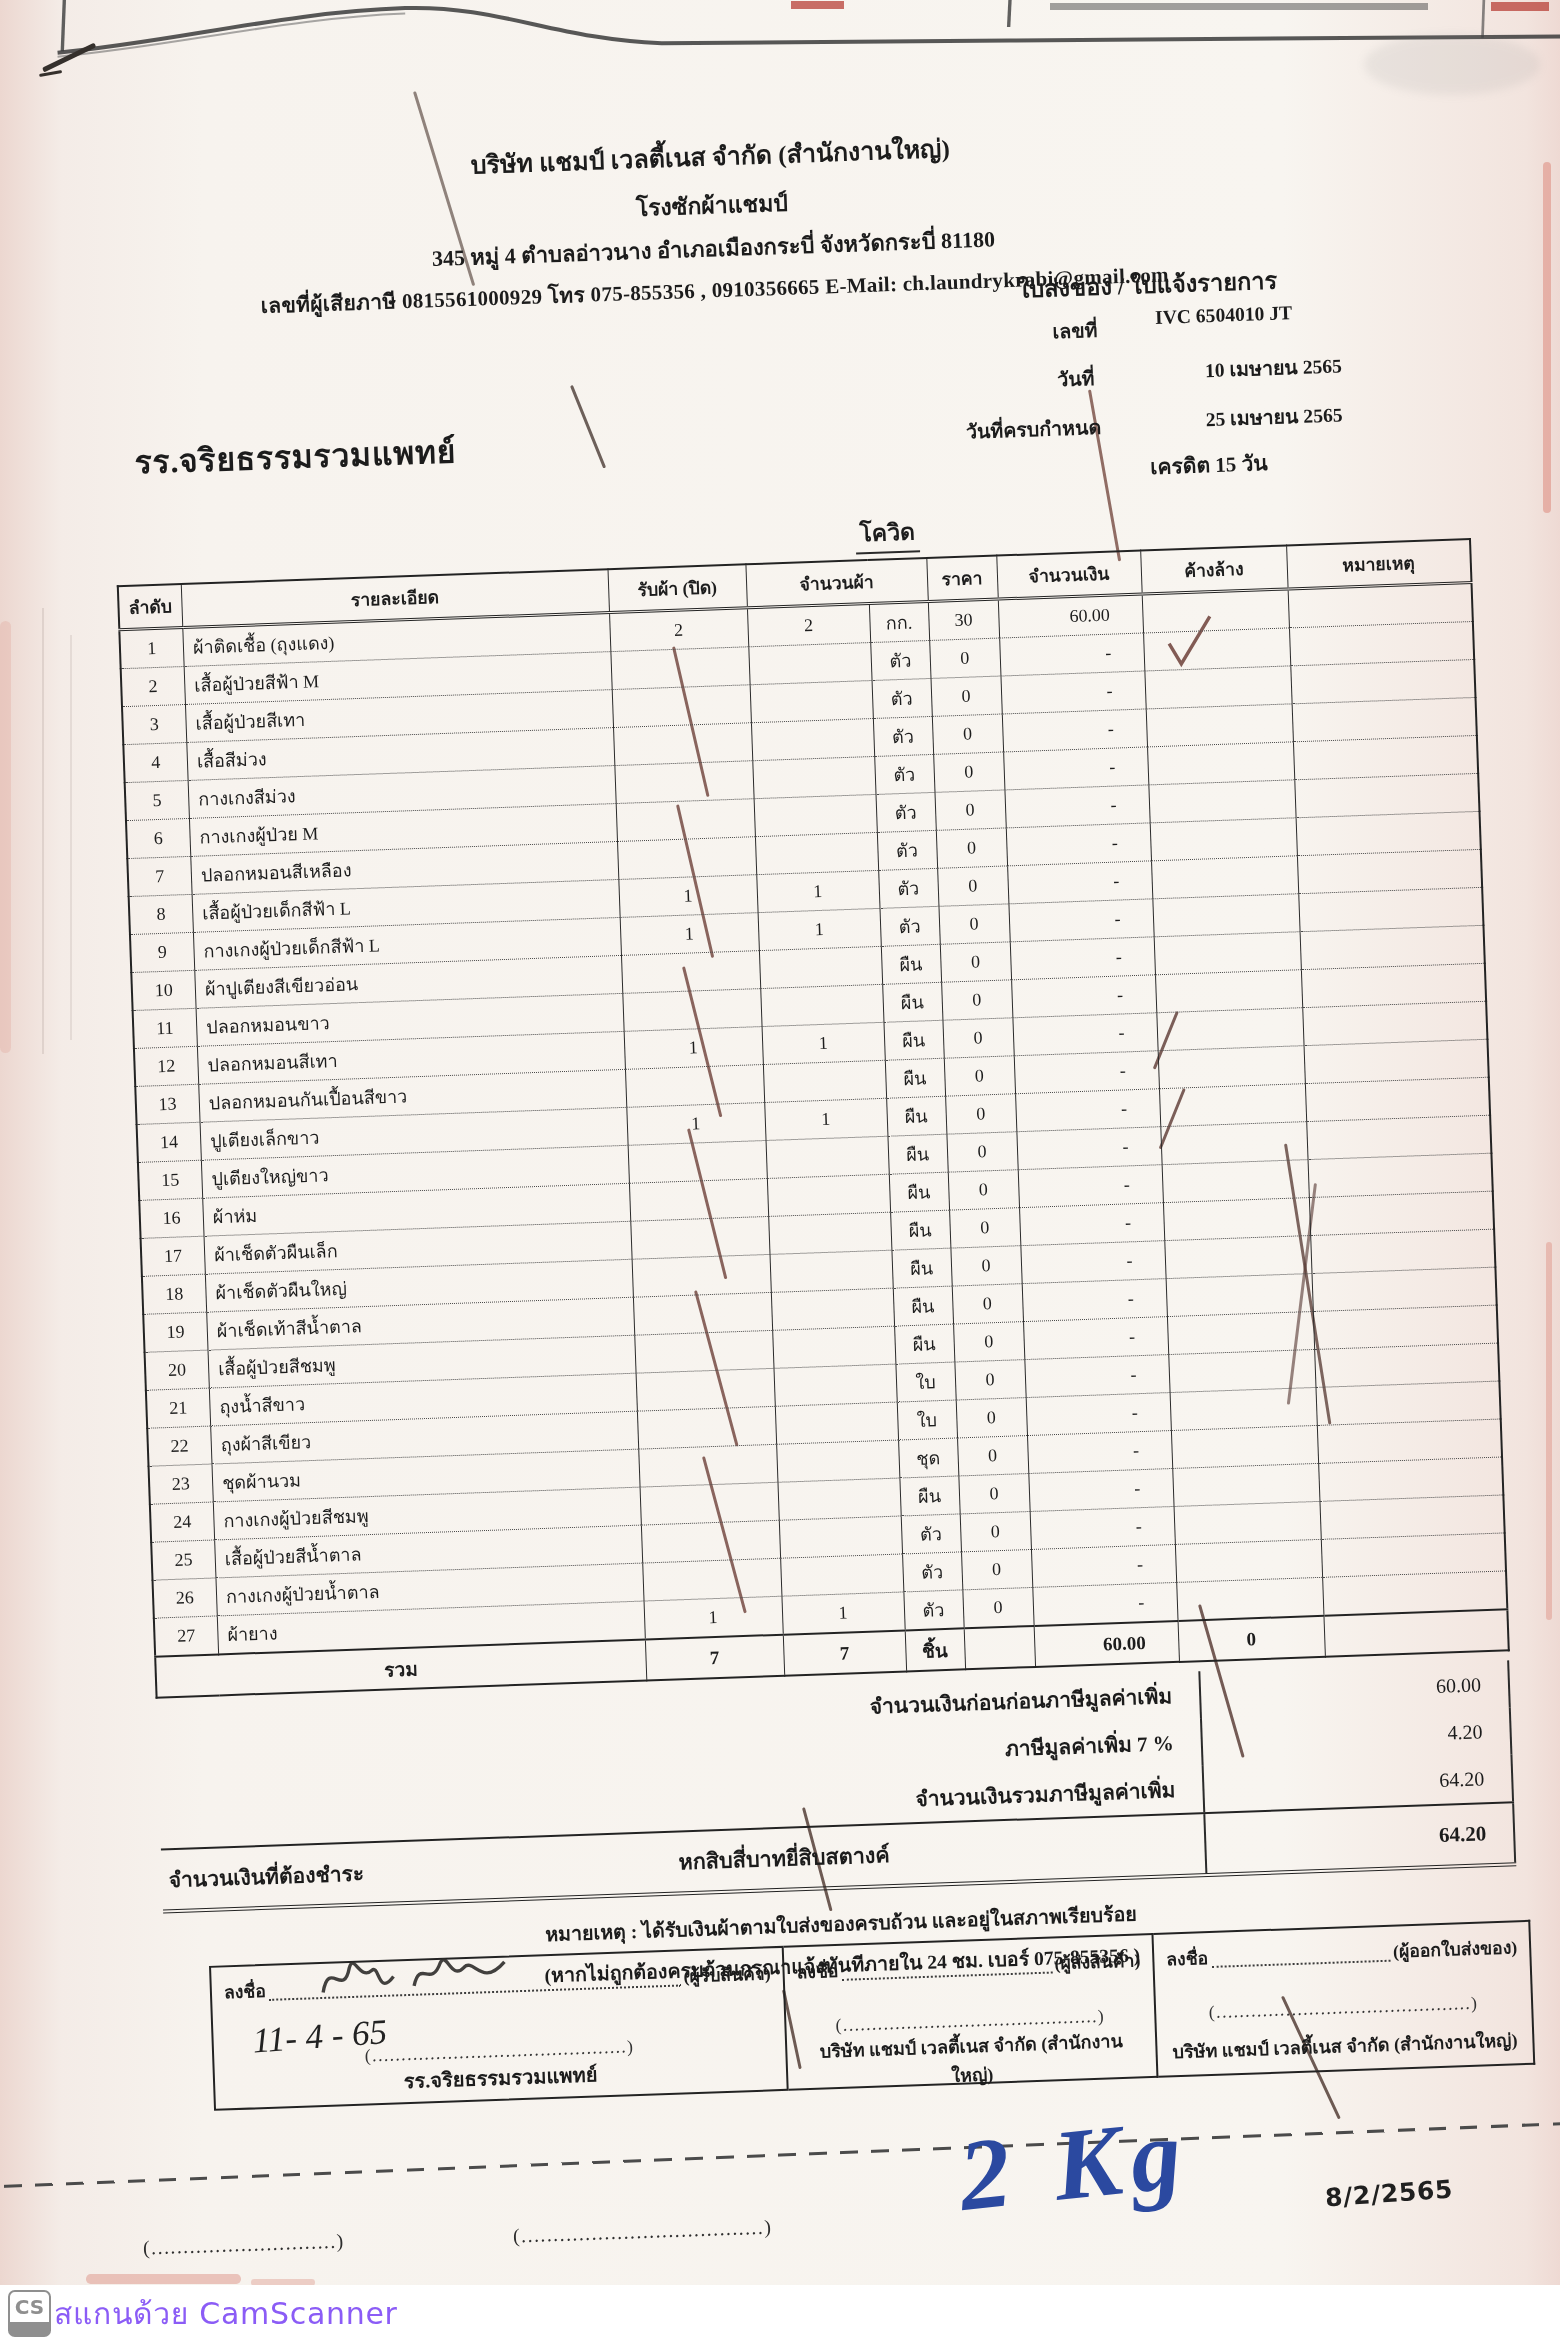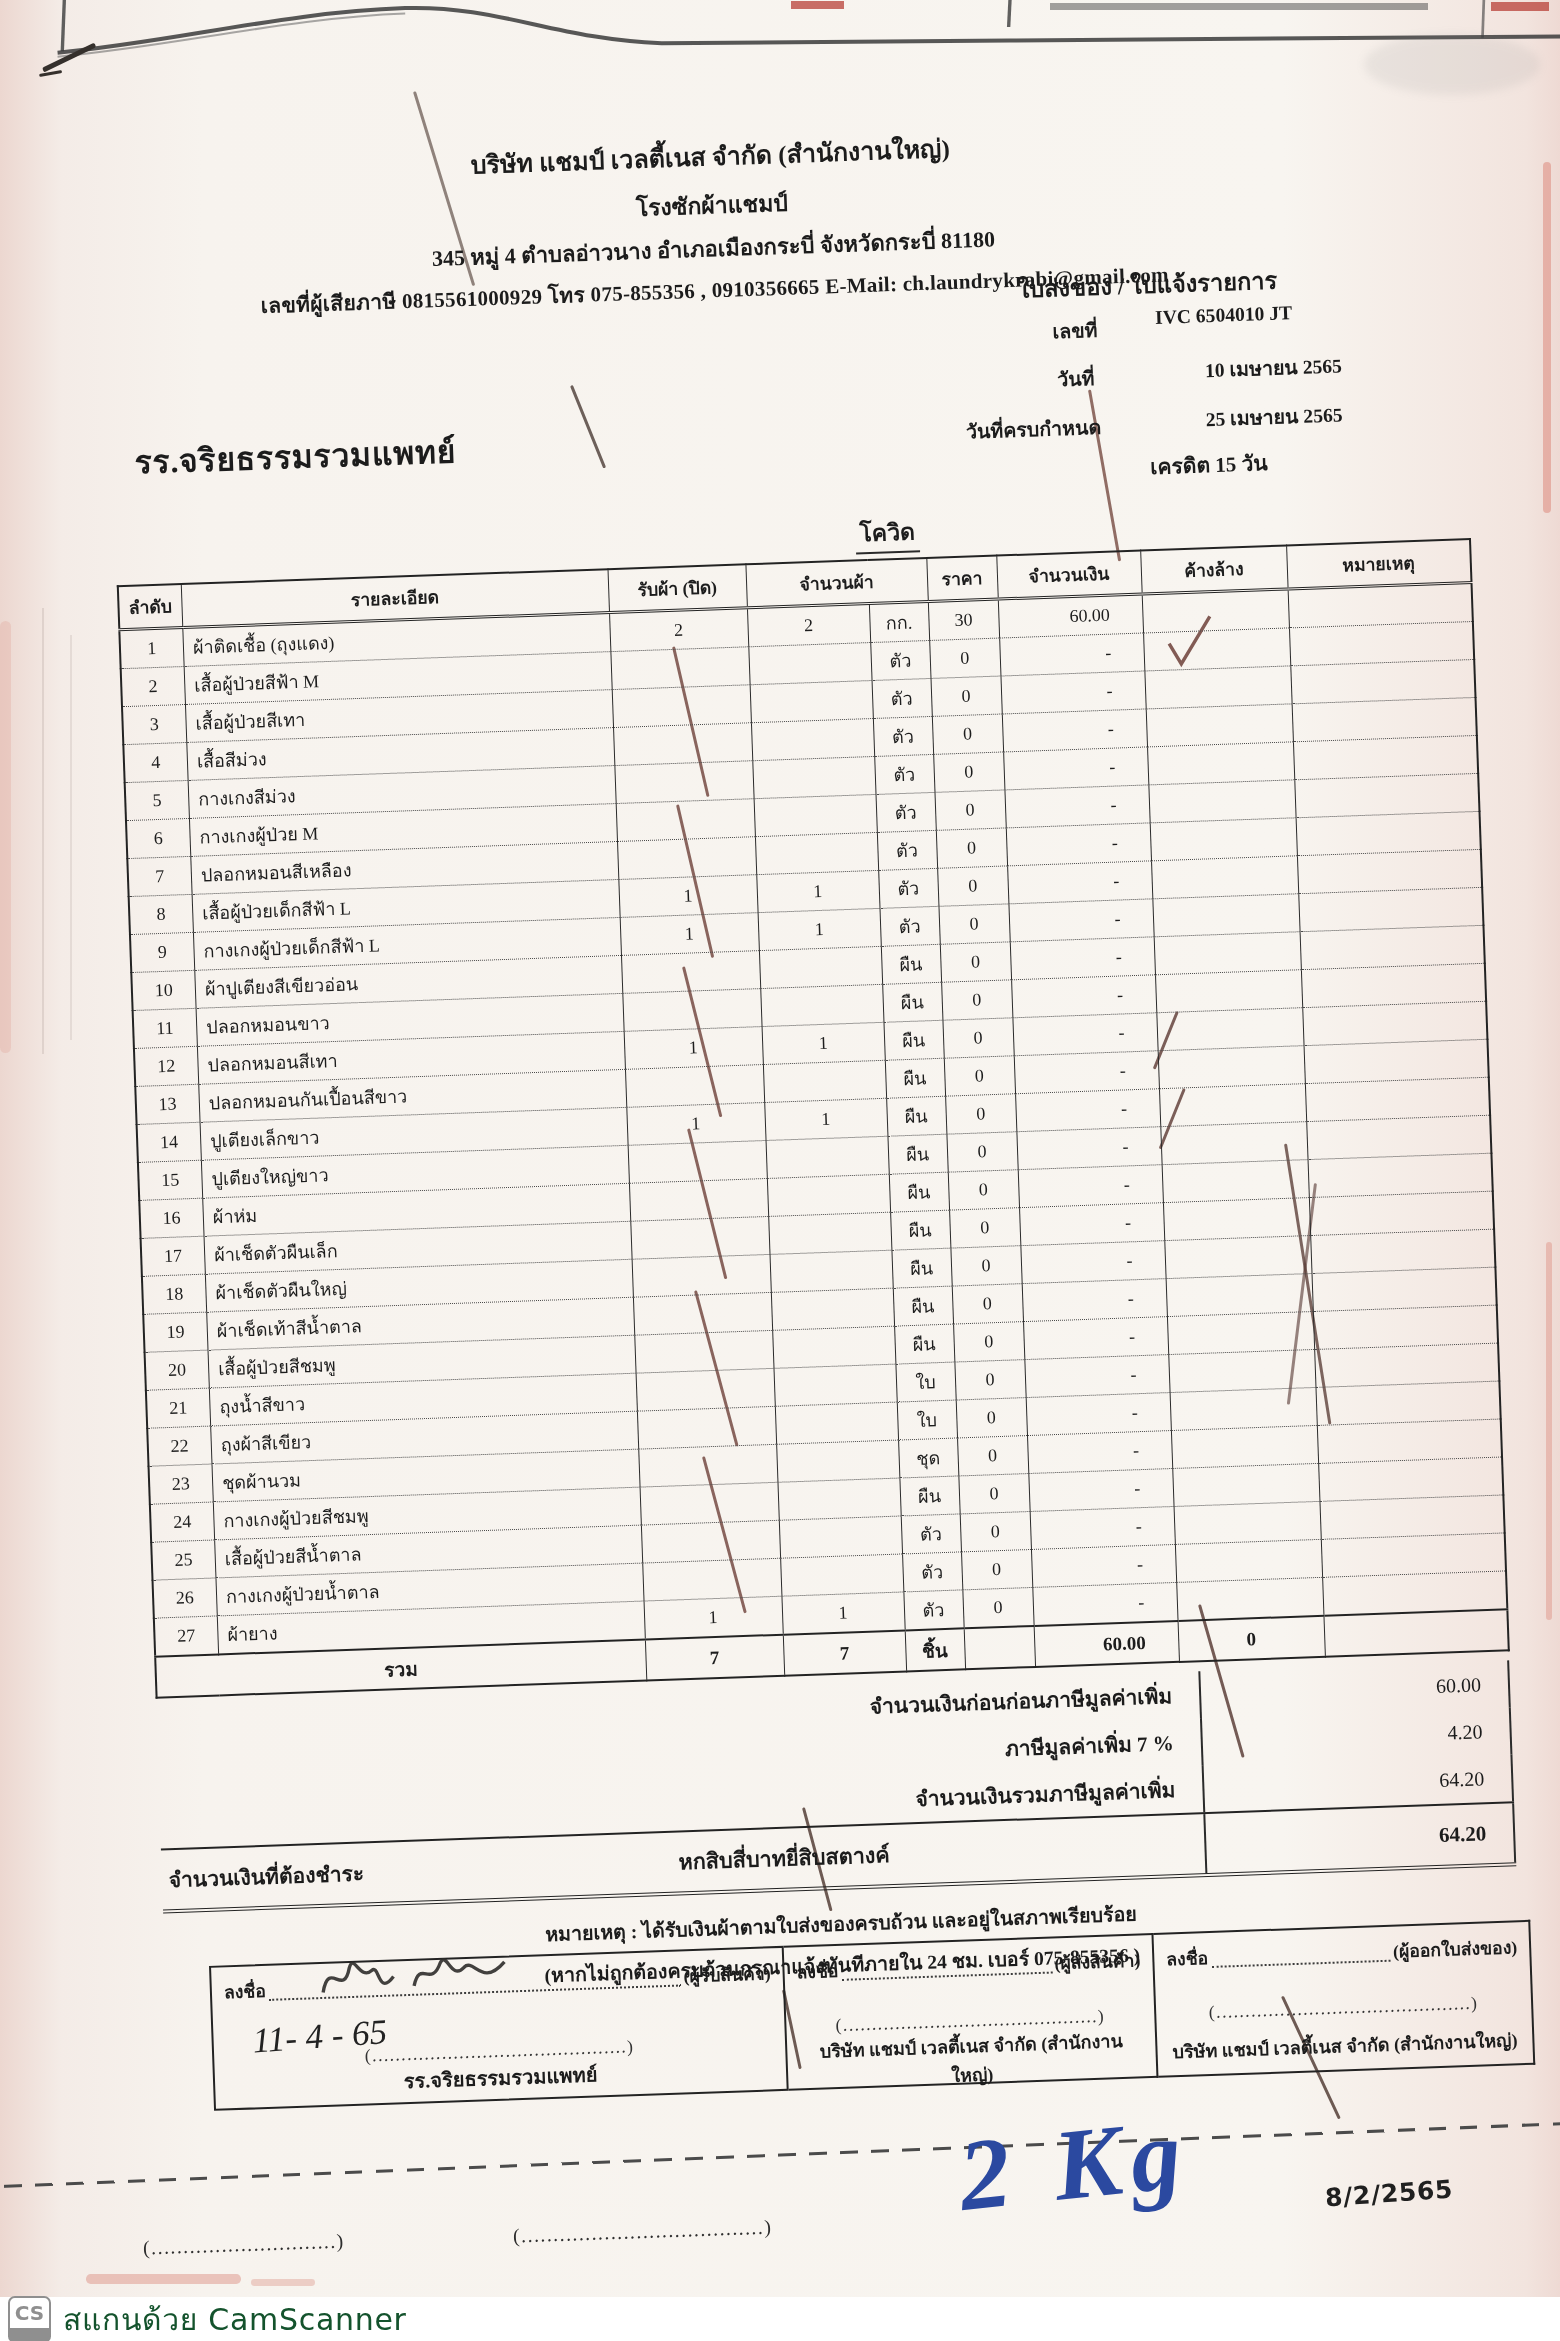--- a/index.html
+++ b/index.html
@@ -66,27 +66,27 @@
   .sigorg{text-align:center;font-size:20px;font-weight:bold;margin-top:auto;padding-bottom:4px;}
   .hand{font-style:italic;color:#222;}
   
   .perf{position:absolute;height:3.4px;
         background:repeating-linear-gradient(90deg,#4b4b4b 0 17.6px,transparent 17.6px 31px);}
   .blank-seg{font-size:20px;letter-spacing:1.4px;color:#2e2e2e;}
   .weight{font-size:101px;color:#2b49a0;font-style:italic;font-weight:bold;
           font-family:"Liberation Serif",serif;letter-spacing:9.5px;}
   .printdate{font-size:25px;font-weight:bold;color:#202020;font-family:"DejaVu Sans",sans-serif;letter-spacing:0.7px;}
   
-  .footer{position:absolute;left:0;bottom:0;width:1561px;height:45px;background:#ffffff;
+  .footer{position:absolute;left:0;bottom:0;width:1561px;height:57px;background:#ffffff;
           display:flex;align-items:center;font-family:"DejaVu Sans",sans-serif;}
   .cs-logo{width:43px;height:47px;margin-left:8px;display:flex;flex-direction:column;}
   .cs-top{flex:1;border:2.7px solid #8f8f8f;border-radius:6.8px 6.8px 0 0;color:#8f8f8f;
           font-weight:bold;font-size:20px;display:flex;align-items:center;justify-content:center;background:#fff;}
   .cs-bottom{height:13.5px;background:#8f8f8f;border-radius:0 0 6.8px 6.8px;}
-  .footer-text{color:#14532d;font-size:30px;margin-left:12px;letter-spacing:0.7px;text-align:right;}
+  .footer-text{color:#8b5cf6;font-size:30px;margin-left:3px;letter-spacing:0.7px;text-align:right;}
 </style>
 </head>
 <body>
 
 <div class="page abs" style="left:0;top:0;width:1561px;height:2342px;">
 
   <svg class="abs" style="left:0;top:0;" width="1561" height="81" viewBox="0 0 2312 120">
     <path d="M85,78 C260,62 420,18 600,12 C740,8 820,58 980,64 L1495,60 L2312,54" stroke="#3b3b3b" stroke-width="6" fill="none" opacity="0.85"></path>
     <path d="M85,84 C260,68 430,26 600,20" stroke="#555" stroke-width="3" fill="none" opacity="0.5"></path>
     <line x1="95" y1="0" x2="92" y2="76" stroke="#3b3b3b" stroke-width="5" opacity="0.8"></line>

